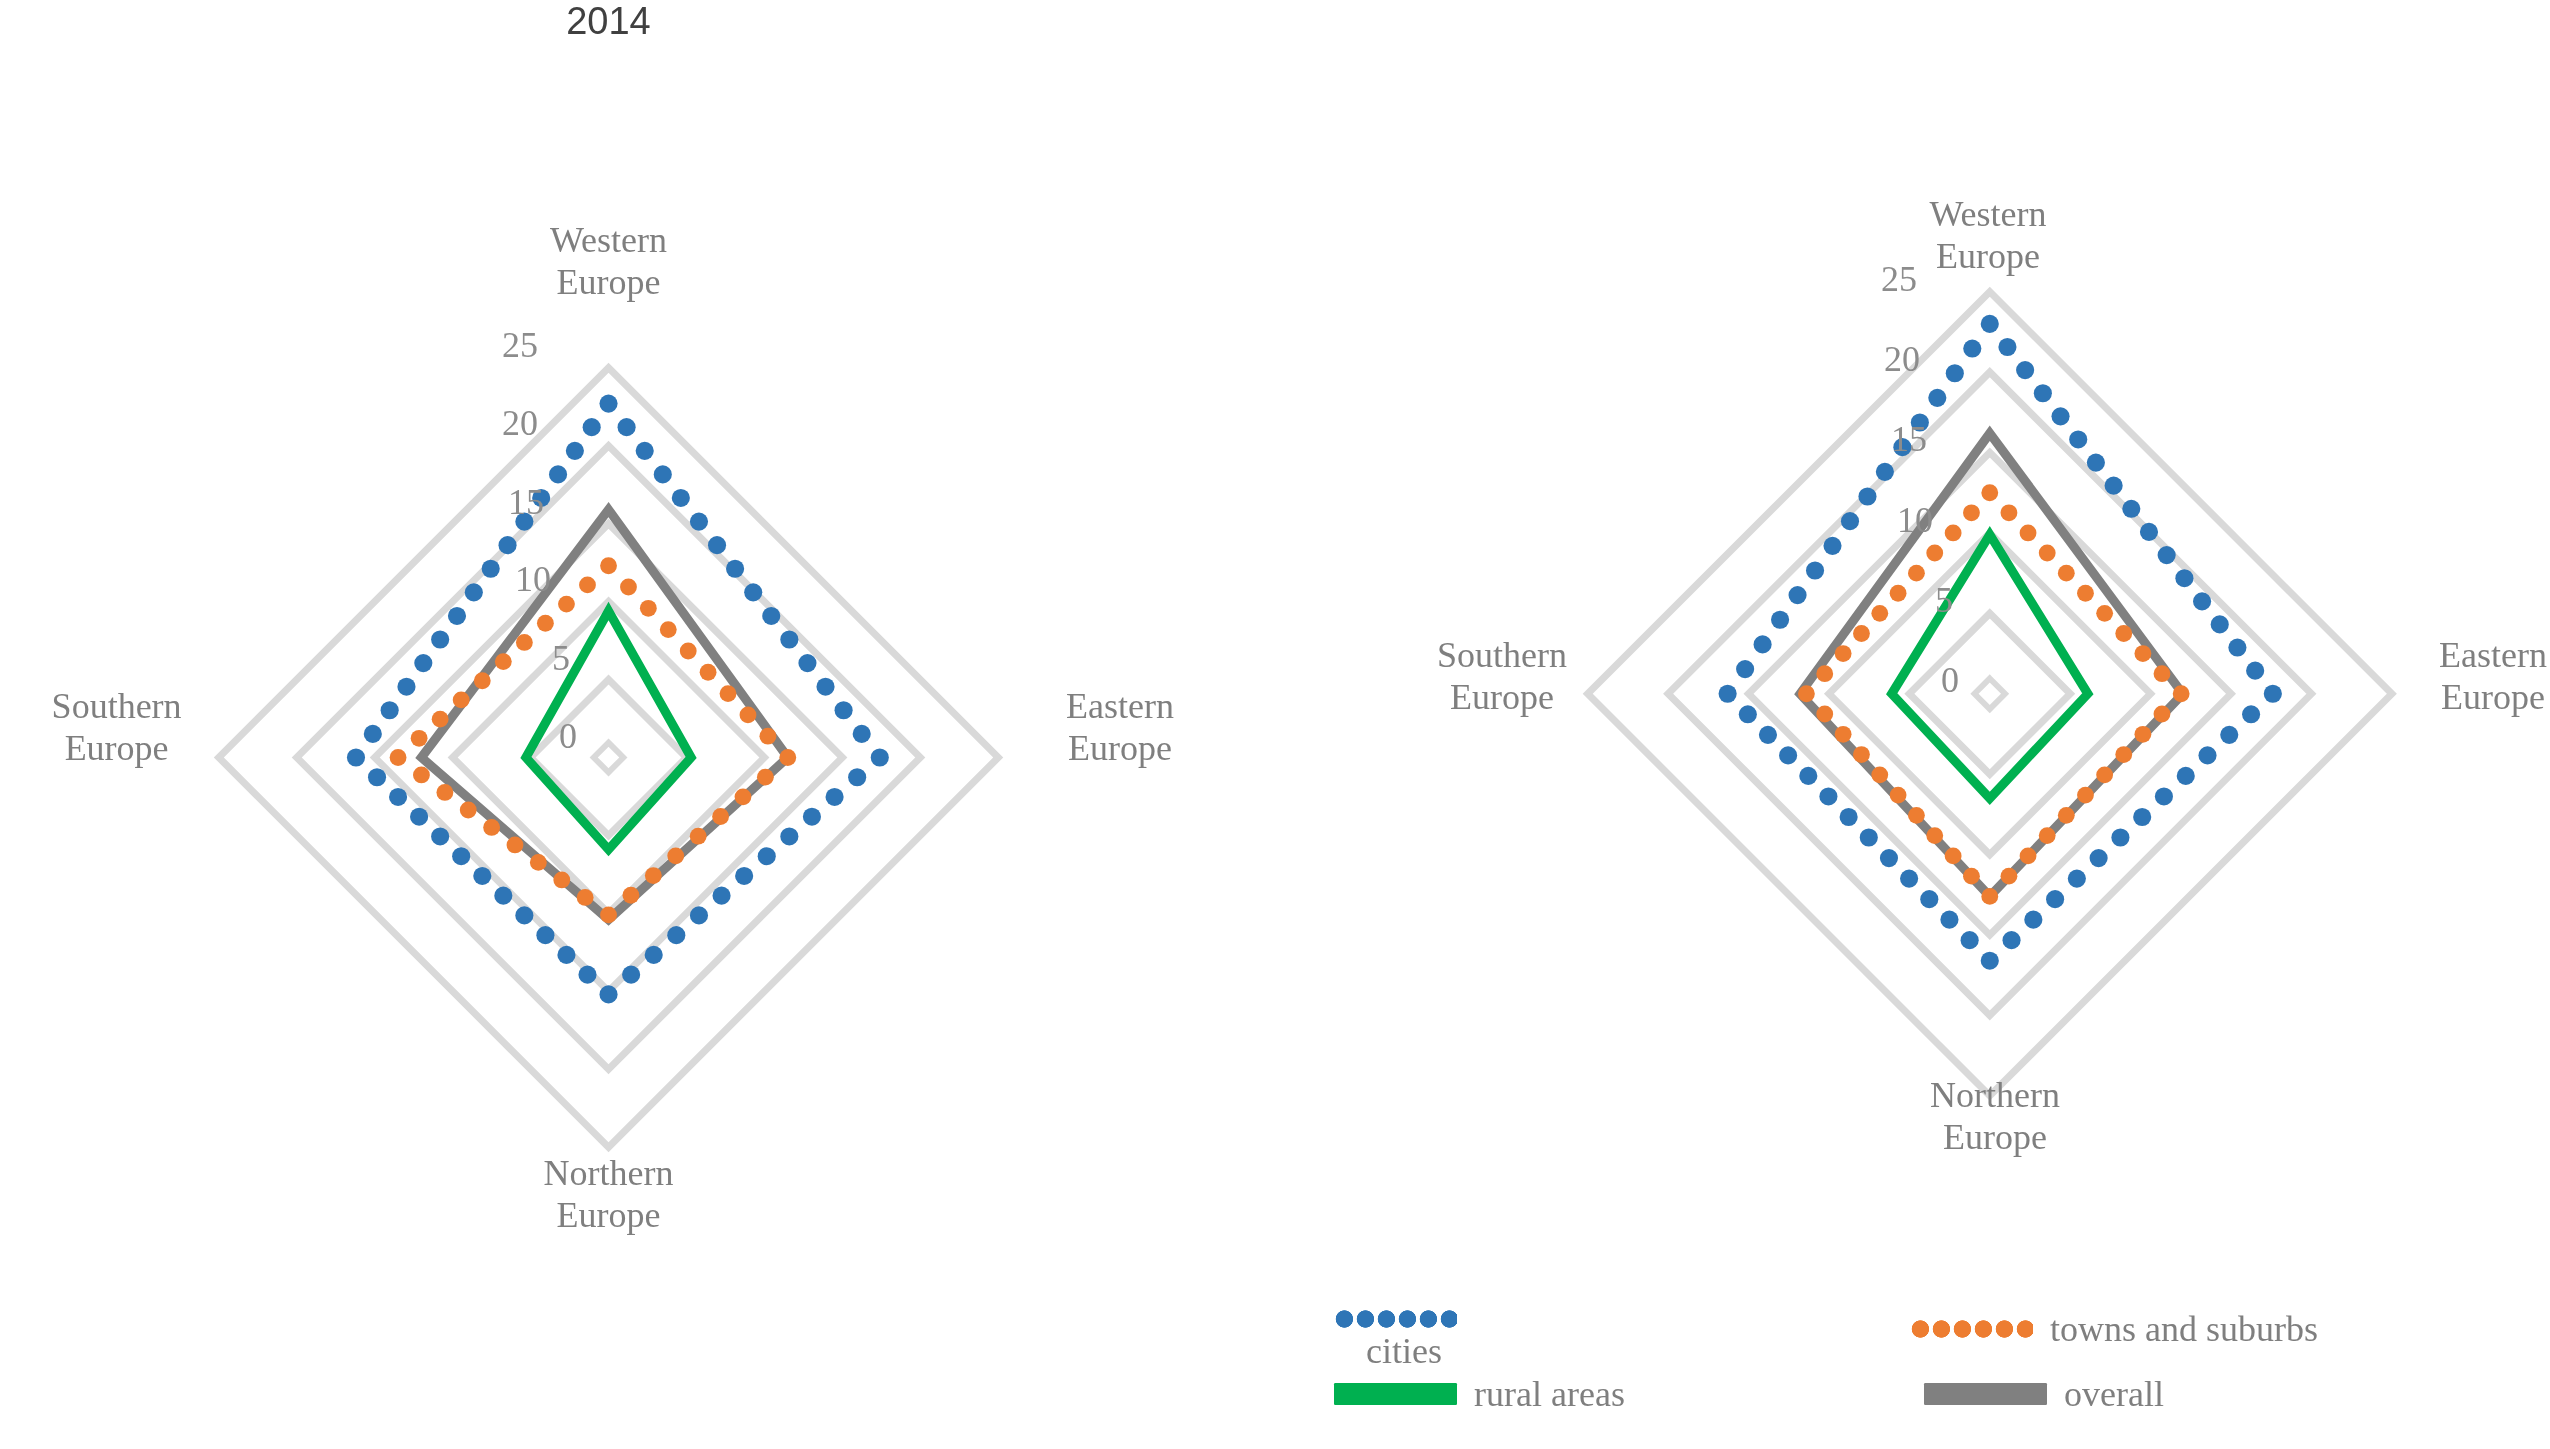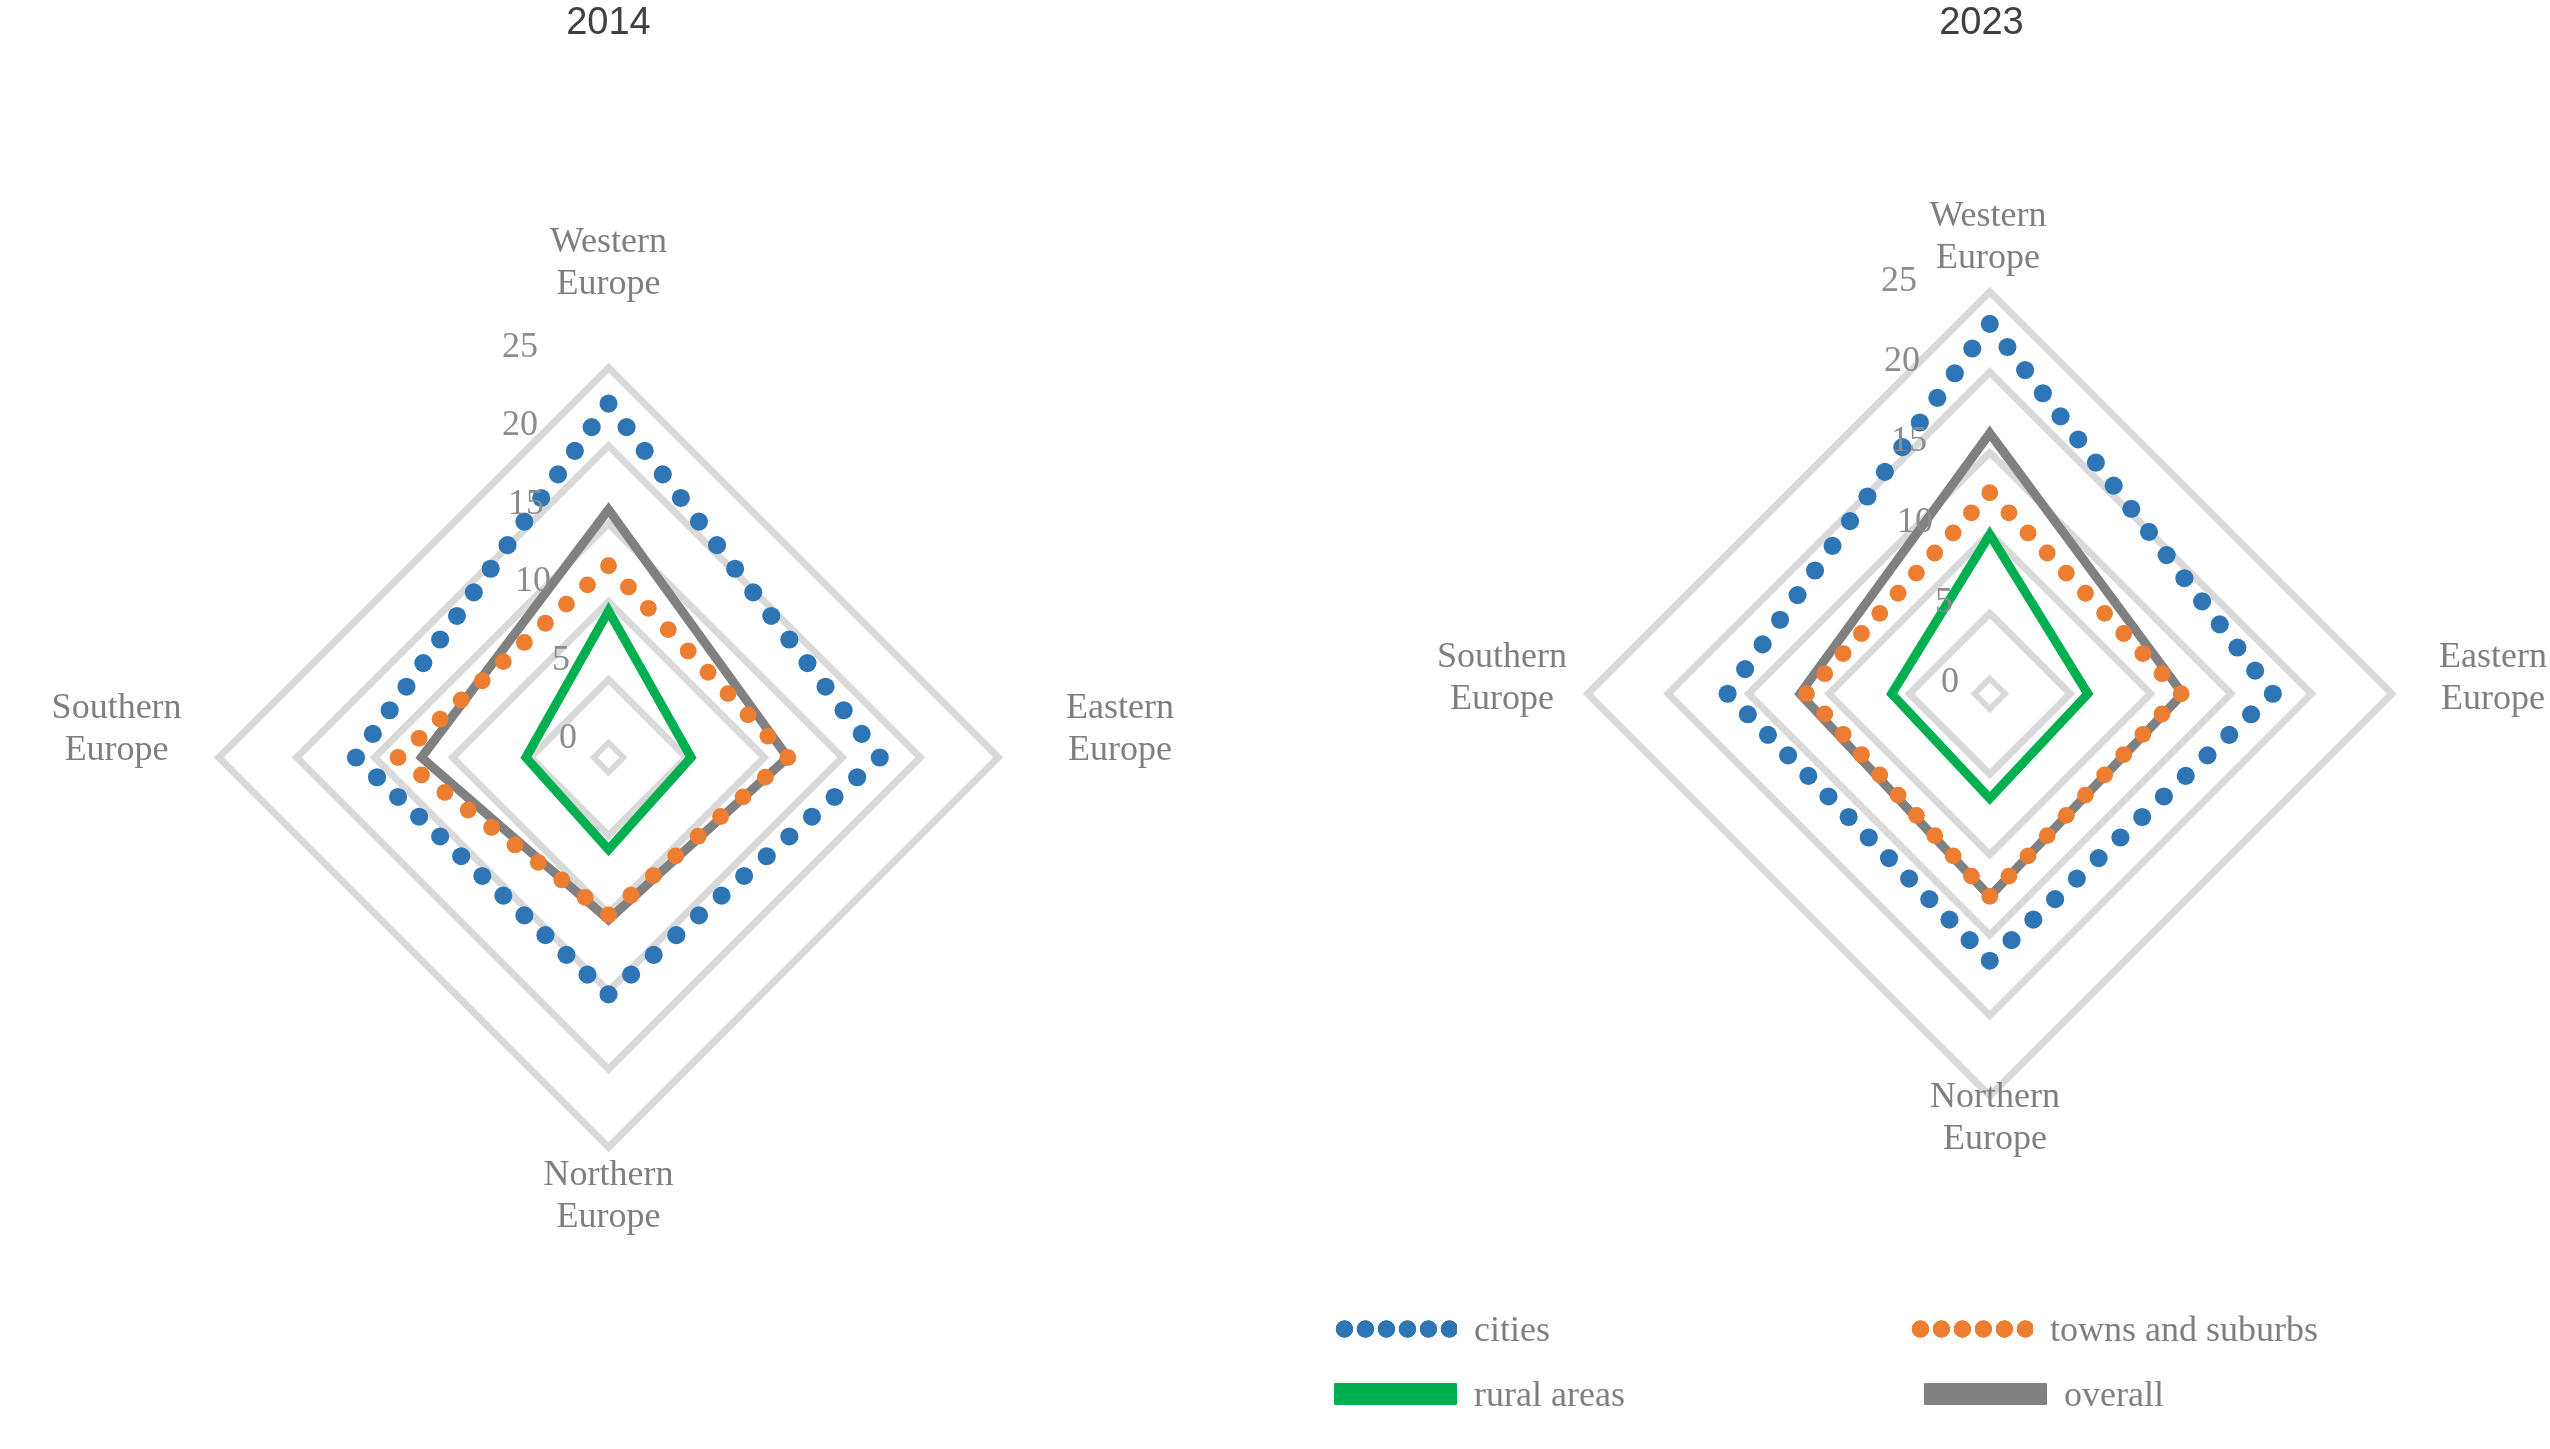--- a/index.html
+++ b/index.html
@@ -18,21 +18,20 @@
   .sw-dotted{background-image:radial-gradient(circle at 10.4px 11px, currentColor 8.4px, transparent 9px);background-size:21px 22px;background-repeat:repeat-x;}
   .sw-solid{border-radius:1.3px;}
   svg{display:block;}
 </style>
 </head>
 <body>
 
 <div class="figure">
 
   <div class="panel-title" id="title-2014" style="left:440px;">2014</div>
-  <div class="panel-title" id="title-2023">2023</div>
 
   <svg class="radar" id="radar-left" style="left:0px;top:246px;" width="1230" height="1010" viewBox="0 0 1900 1560">
       <g>
         <polygon points="940.0,790.0 940.0,790.0 940.0,790.0 940.0,790.0" fill="none" stroke="#D9D9D9" stroke-width="9" stroke-linejoin="miter" opacity="0.85"></polygon>
         <polygon points="940.0,669.6 1060.4,790.0 940.0,910.4 819.6,790.0" fill="none" stroke="#D9D9D9" stroke-width="11" stroke-linejoin="miter" opacity="1"></polygon>
         <polygon points="940.0,549.2 1180.8,790.0 940.0,1030.8 699.2,790.0" fill="none" stroke="#D9D9D9" stroke-width="11" stroke-linejoin="miter" opacity="1"></polygon>
         <polygon points="940.0,428.8 1301.2,790.0 940.0,1151.2 578.8,790.0" fill="none" stroke="#D9D9D9" stroke-width="11" stroke-linejoin="miter" opacity="1"></polygon>
         <polygon points="940.0,308.4 1421.6,790.0 940.0,1271.6 458.4,790.0" fill="none" stroke="#D9D9D9" stroke-width="11" stroke-linejoin="miter" opacity="1"></polygon>
         <polygon points="940.0,188.0 1542.0,790.0 940.0,1392.0 338.0,790.0" fill="none" stroke="#D9D9D9" stroke-width="11" stroke-linejoin="miter" opacity="1"></polygon>
         <polygon points="940.0,767.1 962.9,790.0 940.0,812.9 917.1,790.0" fill="none" stroke="#D9D9D9" stroke-width="9"></polygon>
@@ -276,21 +275,21 @@
   <div class="tick-label" style="left:499px;top:715px;width:78px;">0</div>
 
   <div class="tick-label" style="left:1839px;top:258px;width:78px;">25</div>
   <div class="tick-label" style="left:1842px;top:338px;width:78px;">20</div>
   <div class="tick-label" style="left:1849px;top:418px;width:78px;">15</div>
   <div class="tick-label" style="left:1855px;top:499px;width:78px;">10</div>
   <div class="tick-label" style="left:1875px;top:579px;width:78px;">5</div>
   <div class="tick-label" style="left:1881px;top:659px;width:78px;">0</div>
 
   <div class="legend">
-    <div class="legend-item" style="left:0px;top:0px;">
+    <div class="legend-item" style="left:0px;top:0px;flex-direction:column;">
       <span class="swatch sw-dotted" style="color:#2E75B6;"></span>
       <span class="lbl">cities</span>
     </div>
     <div class="legend-item" style="left:576px;top:0px;">
       <span class="swatch sw-dotted" style="color:#ED7D31;"></span>
       <span class="lbl">towns and suburbs</span>
     </div>
     <div class="legend-item" style="left:0px;top:65px;">
       <span class="swatch sw-solid" style="background:#00B050;"></span>
       <span class="lbl">rural areas</span>

